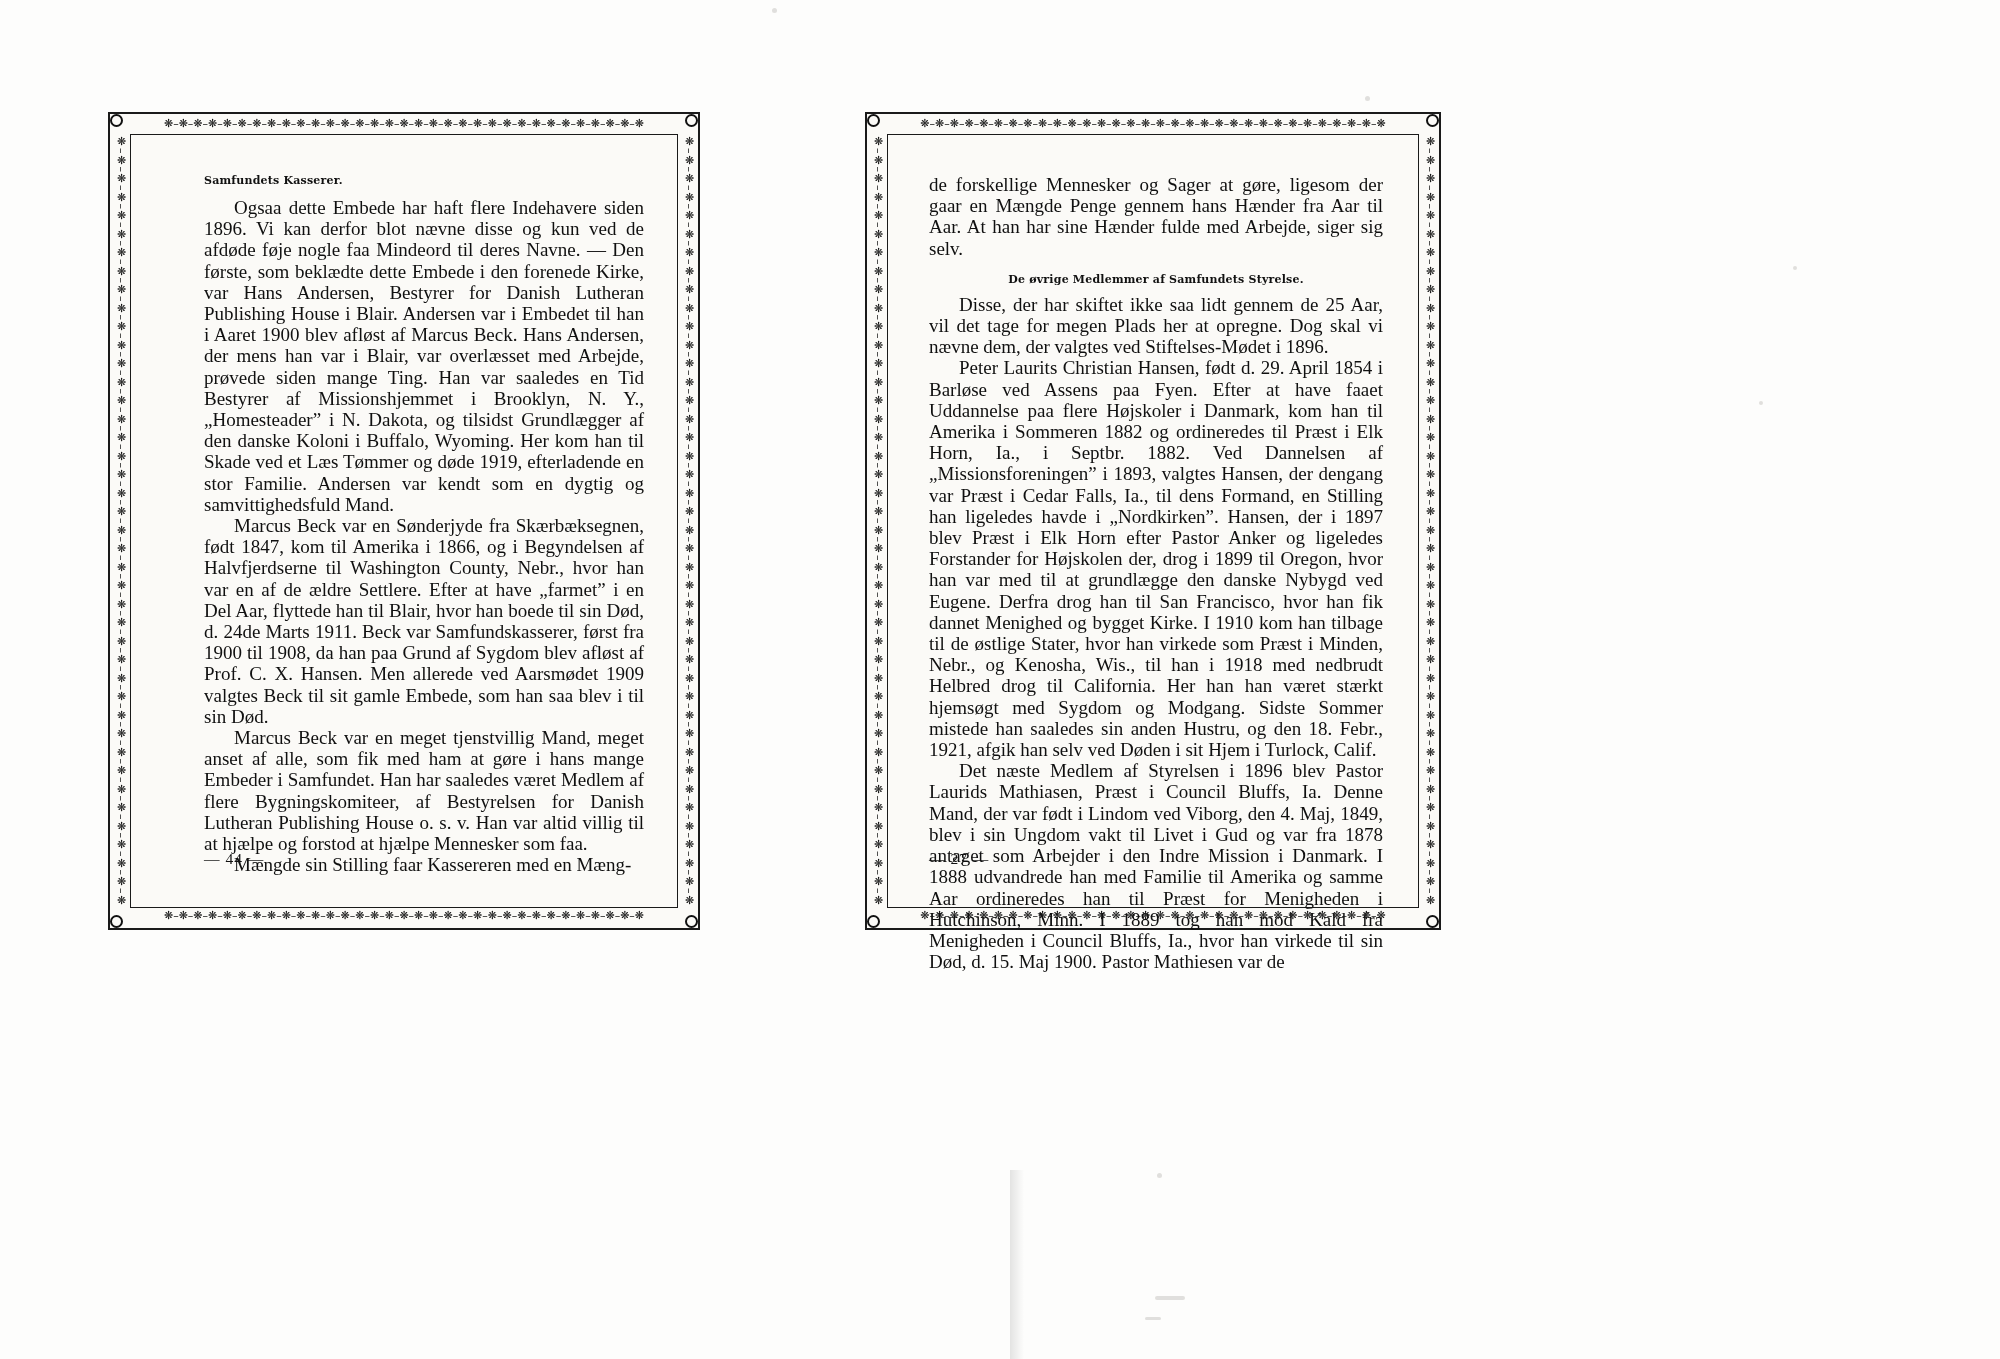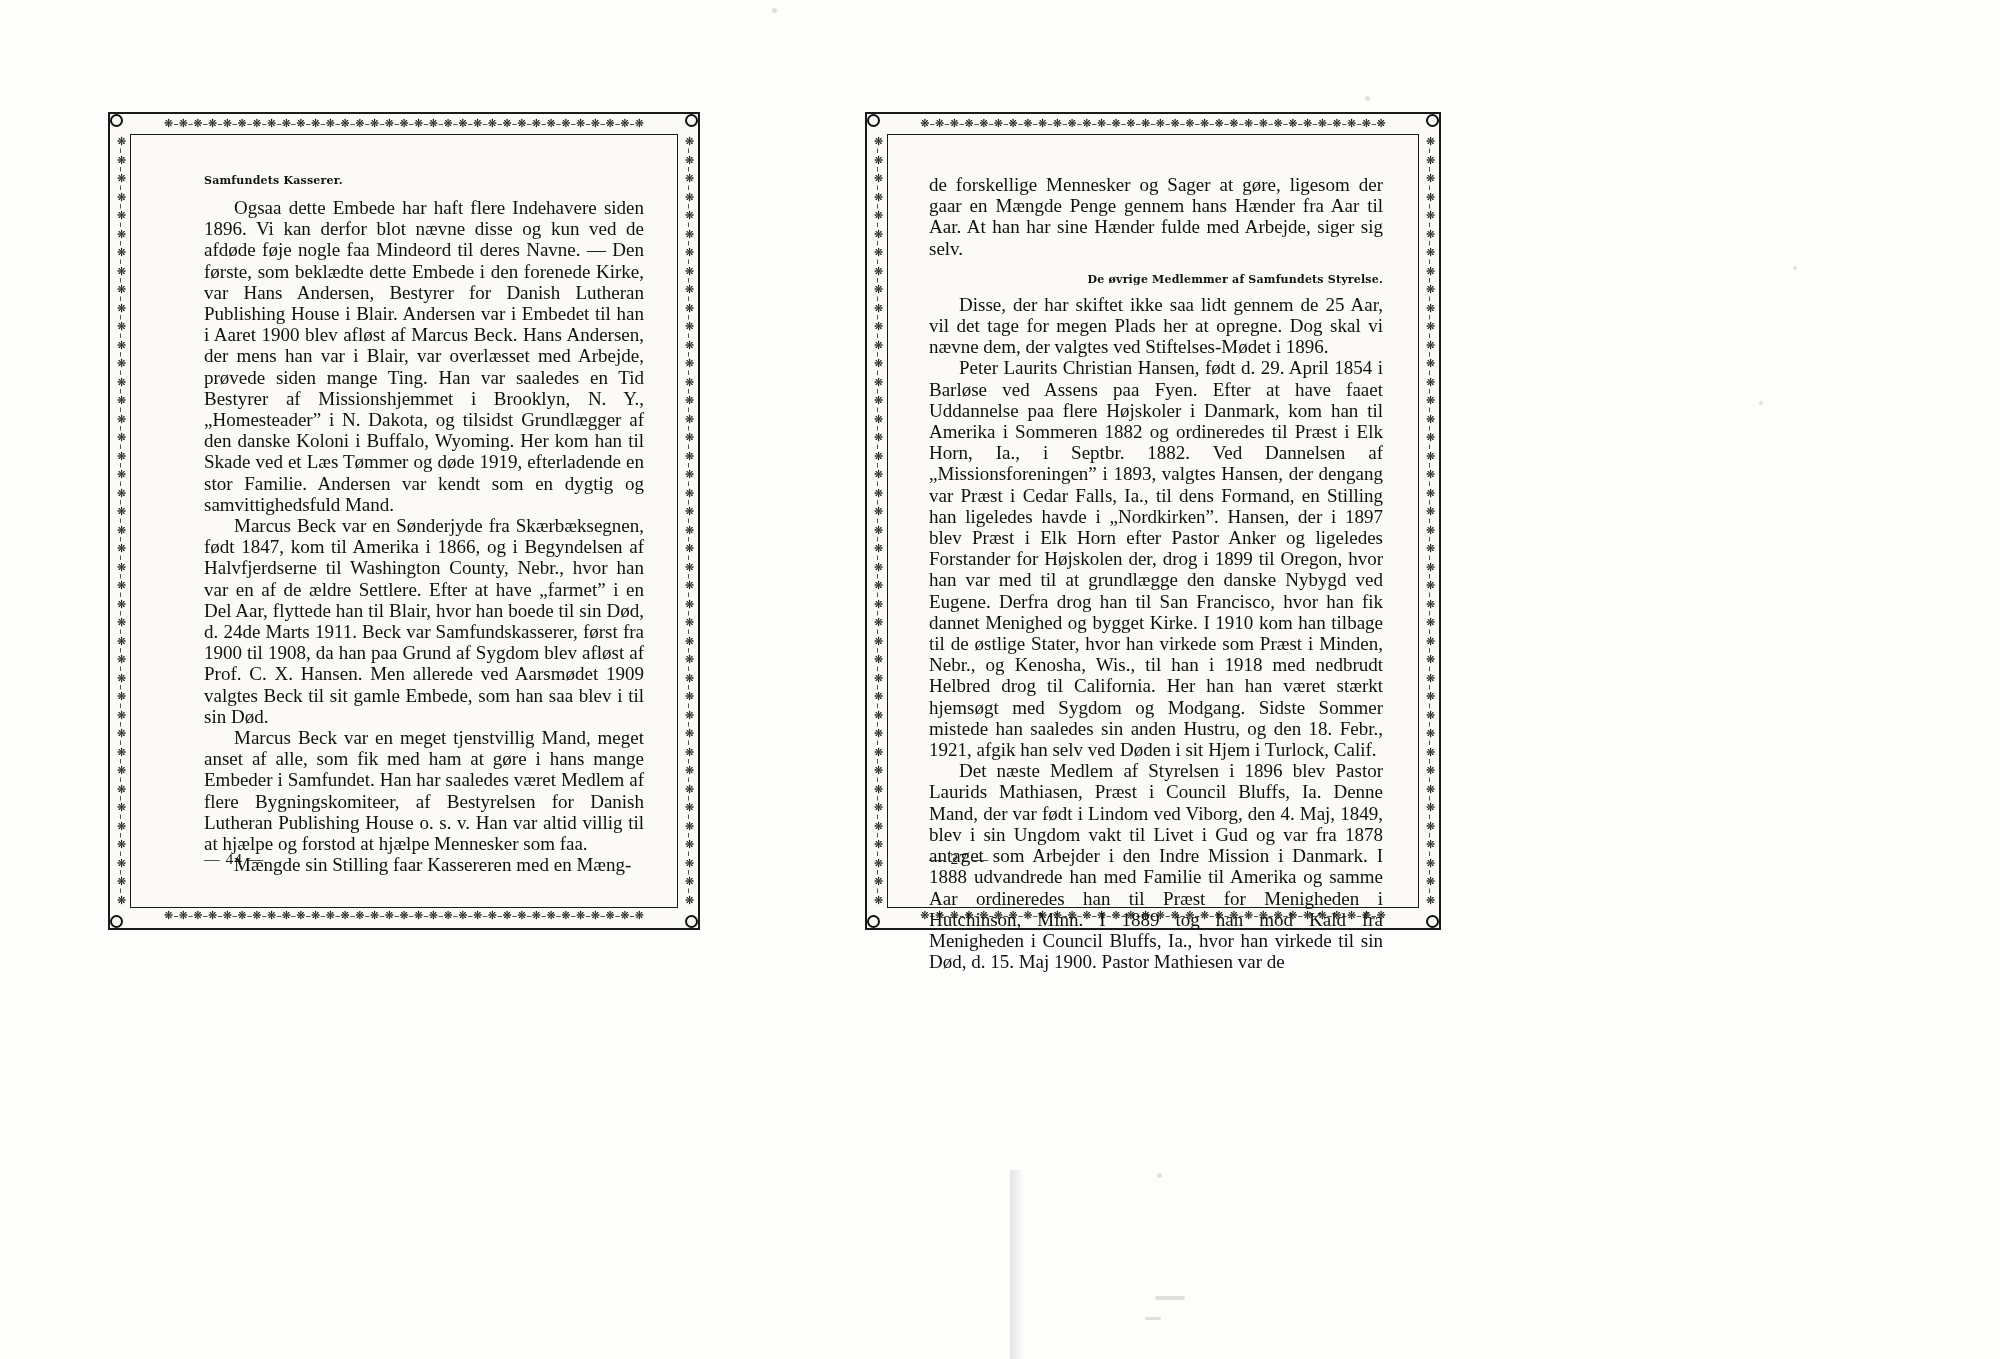--- a/index.html
+++ b/index.html
@@ -99,21 +99,21 @@
   .sheet.right .col { left: 64px; right: 58px; }
 
   h2.heading {
     font-family: "DejaVu Serif", serif;
     font-weight: bold;
     font-size: 11px;
     margin: 0 0 10px 0;
     letter-spacing: .2px;
     color: #111;
   }
-  .sheet.right h2.heading { text-align: right; margin-top: 14px; margin-bottom: 8px; }
+  .sheet.right h2.heading { text-align: center; margin-top: 14px; margin-bottom: 8px; }
 
   p.para {
     margin: 0;
     font-size: 19px;
     line-height: 21.2px;
     text-align: justify;
     text-justify: inter-word;
     color: #101010;
     text-indent: 30px;
     hyphens: manual;

